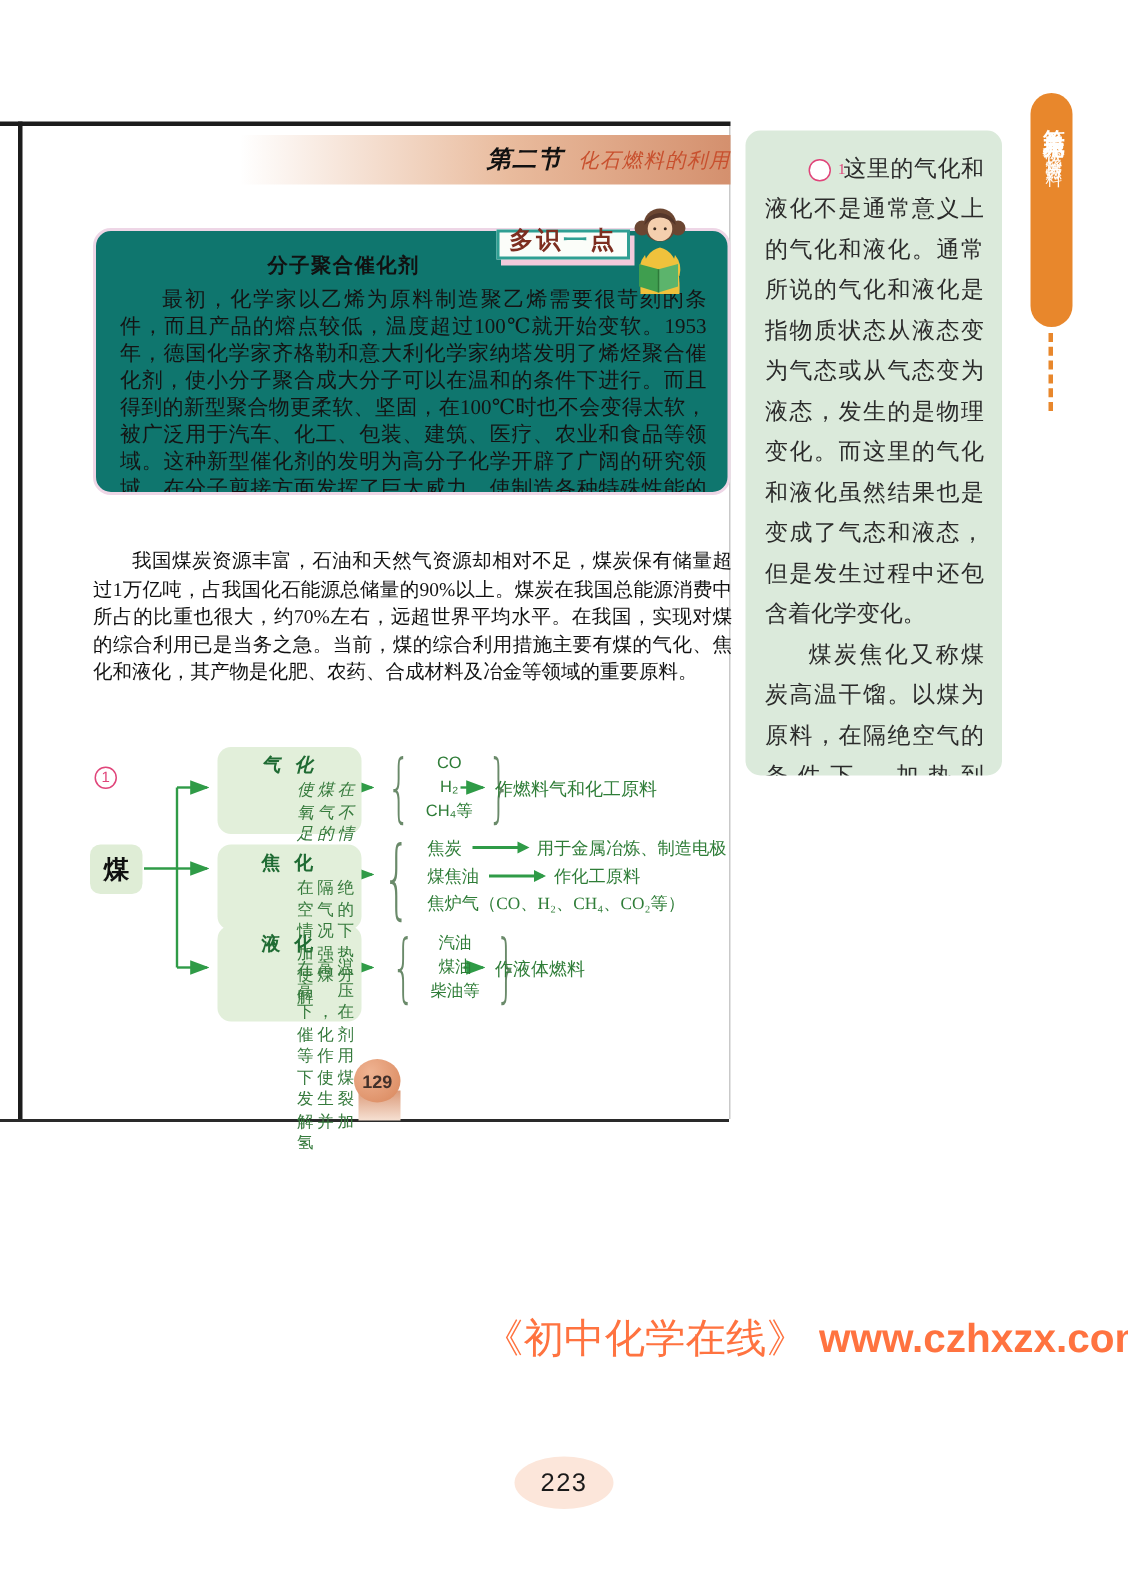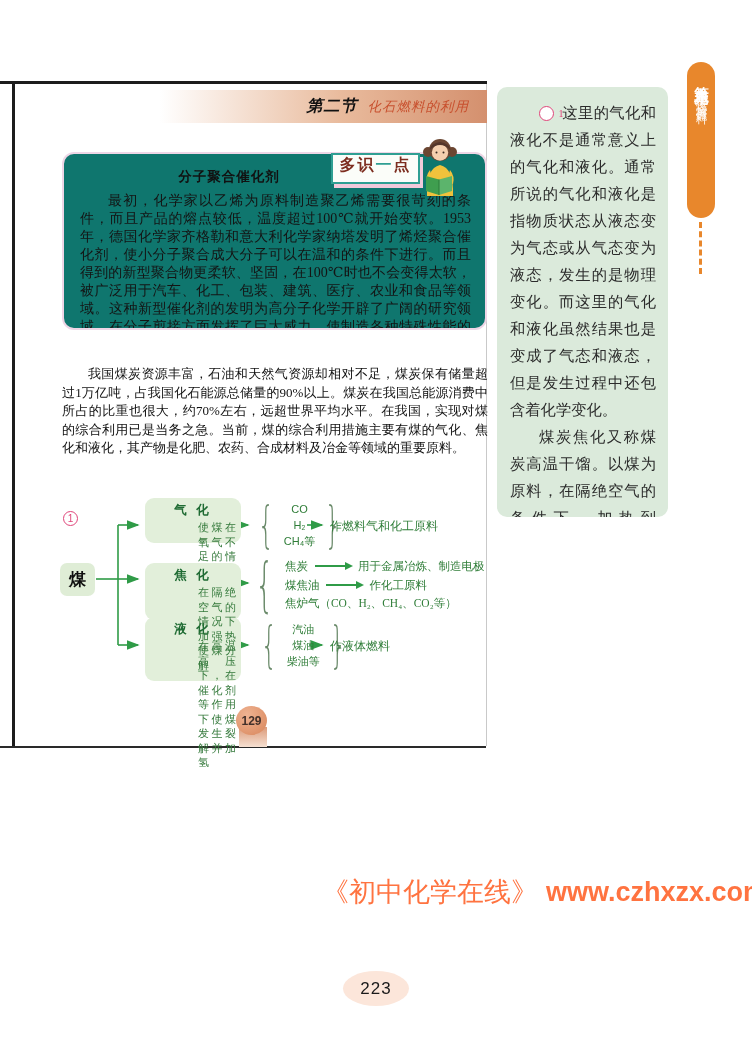--- a/index.html
+++ b/index.html
@@ -13,44 +13,44 @@
   
   .frame-top{left:0;top:81px;width:487px;height:3px;background:#1c1c1c;}
   .frame-left{left:12px;top:81px;width:3px;height:667px;background:#1c1c1c;}
   .frame-bottom{left:0;top:746px;width:486px;height:2px;background:#2a2a2a;}
   .frame-right{left:486px;top:84px;width:1px;height:662px;background:#c9c9c9;}
 
   
   .header-bar{
     left:160px;top:90px;width:327px;height:33px;
     background:linear-gradient(90deg, rgba(244,226,216,0) 0%, #e9bb9d 55%, #d4906e 100%);
-    display:flex;align-items:center;justify-content:flex-end;padding-right:18px;box-sizing:border-box;
+    display:flex;align-items:center;justify-content:flex-end;padding-right:0;box-sizing:border-box;
   }
   .section-label{font-weight:bold;font-style:italic;color:#111;font-size:16px;letter-spacing:1px;}
   .section-title{font-style:italic;color:#c8502e;font-size:13.5px;margin-left:10px;letter-spacing:1px;}
 
   
   .info-box{
     left:62px;top:152px;width:425px;height:178px;box-sizing:border-box;
     background:#0f766e;border:2px solid #eed6e6;border-radius:12px;overflow:hidden;
   }
   .info-title{
     position:absolute;left:0;top:14px;width:330px;text-align:center;
     font-weight:bold;font-size:13.5px;color:#111;letter-spacing:1px;
     font-family:"Liberation Serif","DejaVu Serif",serif;
   }
   .info-body{
     margin:38px 14px 4px 16px;font-size:14px;line-height:18px;color:#141414;
     text-align:justify;text-indent:2em;
     font-family:"Liberation Serif","DejaVu Serif",serif;
   }
   .badge{
-    left:331px;top:153px;width:89px;height:31px;box-sizing:border-box;
+    left:331px;top:153px;width:89px;height:20px;box-sizing:border-box;
     background:#fbfdf9;border:2px solid #2f9f93;box-shadow:3px 4px 0 #f2cadb;
-    display:flex;align-items:flex-start;justify-content:center;
+    display:flex;align-items:flex-end;justify-content:center;
     font-weight:bold;font-size:16px;letter-spacing:2px;
   }
   .badge .dk{color:#7d2e20;}
   .badge .tl{color:#2f9f93;}
 
   
   .body-par{
     left:62px;top:352px;width:426px;font-size:13px;line-height:18.5px;color:#111;
     text-align:justify;text-indent:2em;
     font-family:"Liberation Serif","DejaVu Serif",serif;
@@ -69,21 +69,21 @@
     left:0;top:68px;width:35px;height:33px;background:#dfedd6;border-radius:7px;
     display:flex;align-items:center;justify-content:center;font-weight:bold;font-size:17px;color:#101010;
   }
   .fc-box{
     left:85px;width:96px;background:#e2efda;border-radius:9px;box-sizing:border-box;
     padding:4px 5px 3px 5px;text-align:center;
   }
   .fc-box .bt{font-weight:bold;font-size:12.5px;color:#1f6b33;letter-spacing:3px;display:block;}
   .fc-box .bd{font-size:11px;line-height:14.5px;color:#357a3c;display:block;text-align:justify;margin-top:1px;
     font-family:"Liberation Serif","DejaVu Serif",serif;margin-left:48px;}
-  .box-gas{top:3px;height:45px;}
+  .box-gas{top:3px;height:58px;font-style:italic;}
   .box-coke{top:68px;height:57px;}
   .box-liq{top:122px;height:64px;}
   .prod-group{display:flex;align-items:center;}
   .brace{font-size:50px;font-weight:100;color:#6a8a6a;transform:scaleX(0.5);line-height:48px;
     font-family:"DejaVu Sans",sans-serif;}
   .brace.tall{font-size:58px;line-height:56px;}
   .prod-list{list-style:none;margin:0;padding:0 2px;}
   .prod-list li{font-size:11px;line-height:16px;color:#2f7d38;white-space:nowrap;text-align:center;}
   .gas-group{left:190px;top:6px;}
   .liq-group{left:193px;top:126px;}

